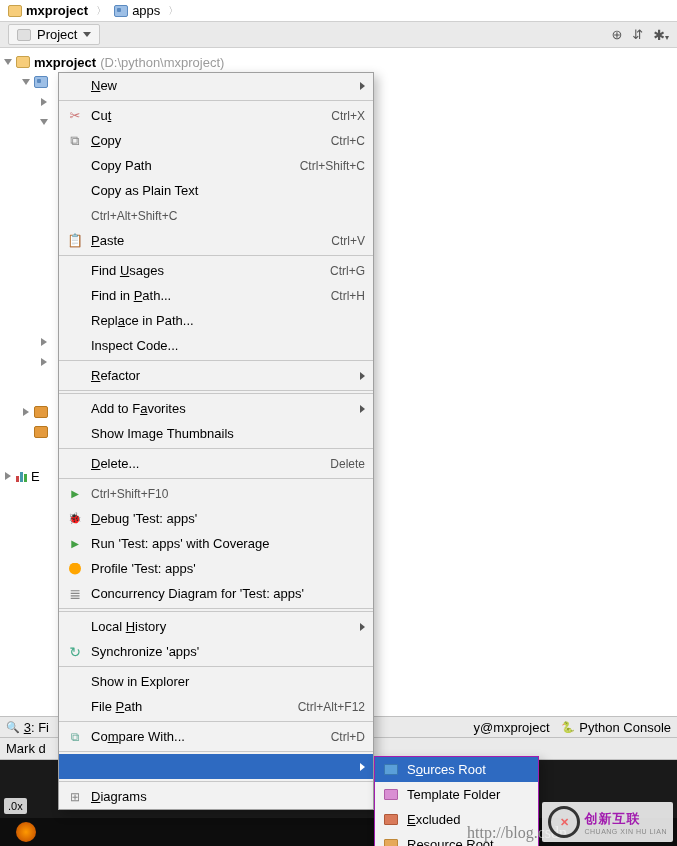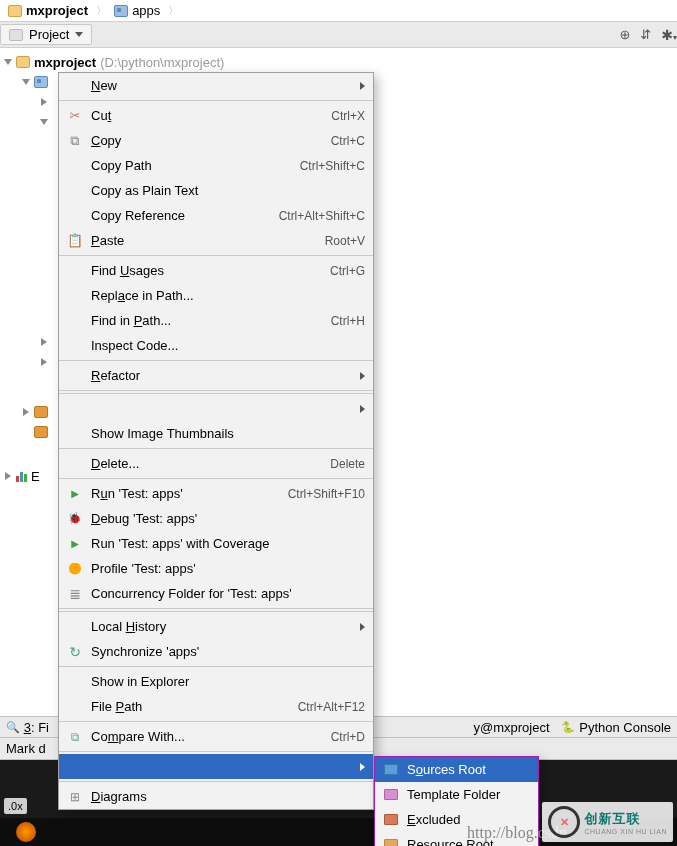--- a/index.html
+++ b/index.html
@@ -7,21 +7,21 @@
 
     
     .breadcrumb { display:flex; align-items:center; gap:4px; background:#fff; border-bottom:1px solid #d0d0d0; height:22px; padding:0 4px; }
     .bc-item { display:flex; align-items:center; gap:4px; padding:0 4px; cursor:pointer; }
     .bc-sep { color:#999; font-size:10px; }
     .mini-folder { width:14px; height:12px; background:#f7cd7a; border:1px solid #c9a24b; border-radius:2px; display:inline-block; position:relative; }
     .mini-folder.blue { background:#9dbfe6; border-color:#5b8ac0; }
     .mini-folder.blue::after { content:""; position:absolute; top:2px; left:2px; width:4px; height:4px; background:#5b8ac0; border-radius:1px; }
 
     
-    .proj-toolbar { display:flex; align-items:center; justify-content:space-between; background:#eaeaea; border-bottom:1px solid #d0d0d0; height:26px; padding:0 0; }
+    .proj-toolbar { display:flex; align-items:center; justify-content:space-between; background:#eaeaea; border-bottom:1px solid #d0d0d0; height:26px; padding:0 8px; }
     .proj-toolbar-left { display:flex; align-items:center; gap:4px; }
     .proj-toolbar-right { display:flex; align-items:center; gap:10px; color:#555; }
     .proj-toolbar-right span { cursor:pointer; }
     .dropdown-btn { display:flex; align-items:center; gap:6px; border:1px solid #c9c9c9; background:#f5f5f5; padding:2px 8px; border-radius:2px; cursor:pointer; }
     .tri-down { width:0; height:0; border-left:4px solid transparent; border-right:4px solid transparent; border-top:5px solid #555; display:inline-block; }
 
     
     .tree { background:#fff; height:calc(100% - 48px); position:relative; padding-top:4px; }
     .tree-row { display:flex; align-items:center; height:20px; gap:4px; padding-left:4px; }
     .tree-row.d1 { padding-left:22px; }
@@ -56,21 +56,21 @@
     .taskbar { position:absolute; left:0; bottom:0; width:100%; height:28px; background:#0d0d0d; z-index:5; display:flex;align-items:center;gap:18px;padding-left:16px;}
     .taskbar span{width:20px;height:20px;display:inline-block;}
     .zoom-label { position:absolute; left:4px; bottom:32px; background:#d0d0d0; padding:2px 4px; font-size:11px; z-index:6; border-radius:2px;}
 
     
     .csdn-url { position:absolute; right:110px; bottom:4px; color:#888; font-size:16px; font-family: Georgia,serif; z-index:70; }
 
     
     .watermark { position:absolute; right:4px; bottom:4px; display:flex; align-items:center; gap:4px; z-index:80; background:rgba(255,255,255,0.85); padding:4px 6px; border-radius:2px; }
     .wm-logo { width:32px;height:32px;border:3px solid #333;border-radius:50%;display:flex;align-items:center;justify-content:center;font-size:16px;font-weight:bold;color:#e66; position:relative;}
-    .wm-text { font-size:13px; color:#0f766e; font-weight:bold; letter-spacing:1px;}
+    .wm-text { font-size:13px; color:#a21caf; font-weight:bold; letter-spacing:1px;}
     .wm-sub { font-size:7px; color:#888; letter-spacing:0.5px;}
 
     
     .ic-scissors{color:#c77;}
     .ic-copy{color:#888;}
     .ic-paste{color:#a78550;}
     .ic-run{color:#44a044;font-size:10px;}
     .ic-bug{color:#a06030;font-size:11px;}
     .ic-prof{display:inline-block;width:12px;height:12px;background:orange;clip-path:circle(50%);}
     .ic-conc{color:#888;font-size:14px;}
@@ -196,108 +196,107 @@
       <div class="ctx-icon"></div>
       <div class="ctx-label">Copy Path</div>
       <span class="shortcut">Ctrl+Shift+C</span>
     </div>
   <div class="ctx-row">
       <div class="ctx-icon"></div>
       <div class="ctx-label">Copy as Plain Text</div>
     </div>
   <div class="ctx-row">
       <div class="ctx-icon"></div>
-      <div class="ctx-label">Copy Reference</div>
       <span class="shortcut">Ctrl+Alt+Shift+C</span>
     </div>
   <div class="ctx-row">
       <div class="ctx-icon ic-paste">📋</div>
       <div class="ctx-label">
         <span><u>P</u>aste</span>
       </div>
-      <span class="shortcut">Root+V</span>
+      <span class="shortcut">Ctrl+V</span>
     </div>
   <div class="ctx-sep"></div>
   <div class="ctx-row">
       <div class="ctx-icon"></div>
       <div class="ctx-label">
         <span>Find <u>U</u>sages</span>
       </div>
       <span class="shortcut">Ctrl+G</span>
     </div>
   <div class="ctx-row">
       <div class="ctx-icon"></div>
       <div class="ctx-label">
+        <span>Find in <u>P</u>ath...</span>
+      </div>
+      <span class="shortcut">Ctrl+H</span>
+    </div>
+  <div class="ctx-row">
+      <div class="ctx-icon"></div>
+      <div class="ctx-label">
         <span>Repl<u>a</u>ce in Path...</span>
       </div>
     </div>
   <div class="ctx-row">
       <div class="ctx-icon"></div>
-      <div class="ctx-label">
-        <span>Find in <u>P</u>ath...</span>
-      </div>
-      <span class="shortcut">Ctrl+H</span>
-    </div>
-  <div class="ctx-row">
-      <div class="ctx-icon"></div>
       <div class="ctx-label">Inspect Code...</div>
     </div>
   <div class="ctx-sep"></div>
   <div class="ctx-row">
       <div class="ctx-icon"></div>
       <div class="ctx-label">
         <span><u>R</u>efactor</span>
       </div>
       <span class="sub-arrow"></span>
     </div>
   <div class="ctx-sep"></div>
   <div class="ctx-sep"></div>
   <div class="ctx-row">
       <div class="ctx-icon"></div>
+      <div class="ctx-label">
+        <span>Add to F<u>a</u>vorites</span>
+      </div>
       <span class="sub-arrow"></span>
     </div>
   <div class="ctx-row">
       <div class="ctx-icon"></div>
       <div class="ctx-label">Show Image Thumbnails</div>
     </div>
   <div class="ctx-sep"></div>
   <div class="ctx-row">
       <div class="ctx-icon"></div>
       <div class="ctx-label">
         <span><u>D</u>elete...</span>
       </div>
       <span class="shortcut">Delete</span>
     </div>
   <div class="ctx-sep"></div>
   <div class="ctx-row">
       <div class="ctx-icon ic-run">▶</div>
-      <div class="ctx-label">
-        <span>R<u>u</u>n 'Test: apps'</span>
-      </div>
       <span class="shortcut">Ctrl+Shift+F10</span>
     </div>
   <div class="ctx-row">
       <div class="ctx-icon ic-bug">🐞</div>
       <div class="ctx-label">
         <span><u>D</u>ebug 'Test: apps'</span>
       </div>
     </div>
   <div class="ctx-row">
       <div class="ctx-icon ic-run">▶</div>
       <div class="ctx-label">Run 'Test: apps' with Coverage</div>
     </div>
   <div class="ctx-row">
       <div class="ctx-icon">
         <span class="ic-prof"></span>
       </div>
       <div class="ctx-label">Profile 'Test: apps'</div>
     </div>
   <div class="ctx-row">
       <div class="ctx-icon ic-conc">≣</div>
-      <div class="ctx-label">Concurrency Folder for  'Test: apps'</div>
+      <div class="ctx-label">Concurrency Diagram for  'Test: apps'</div>
     </div>
   <div class="ctx-sep"></div>
   <div class="ctx-sep"></div>
   <div class="ctx-row">
       <div class="ctx-icon"></div>
       <div class="ctx-label">
         <span>Local <u>H</u>istory</span>
       </div>
       <span class="sub-arrow"></span>
     </div>

